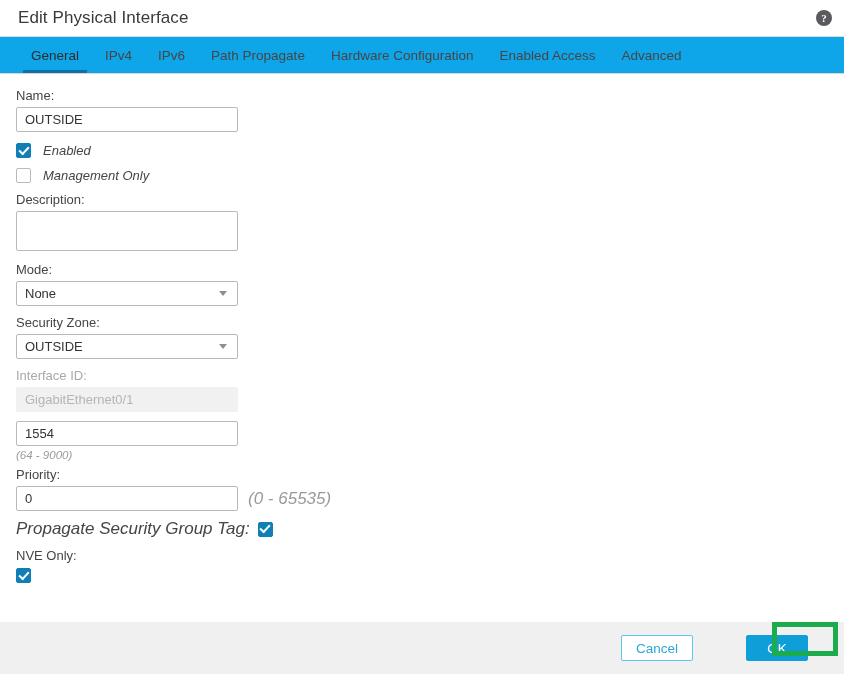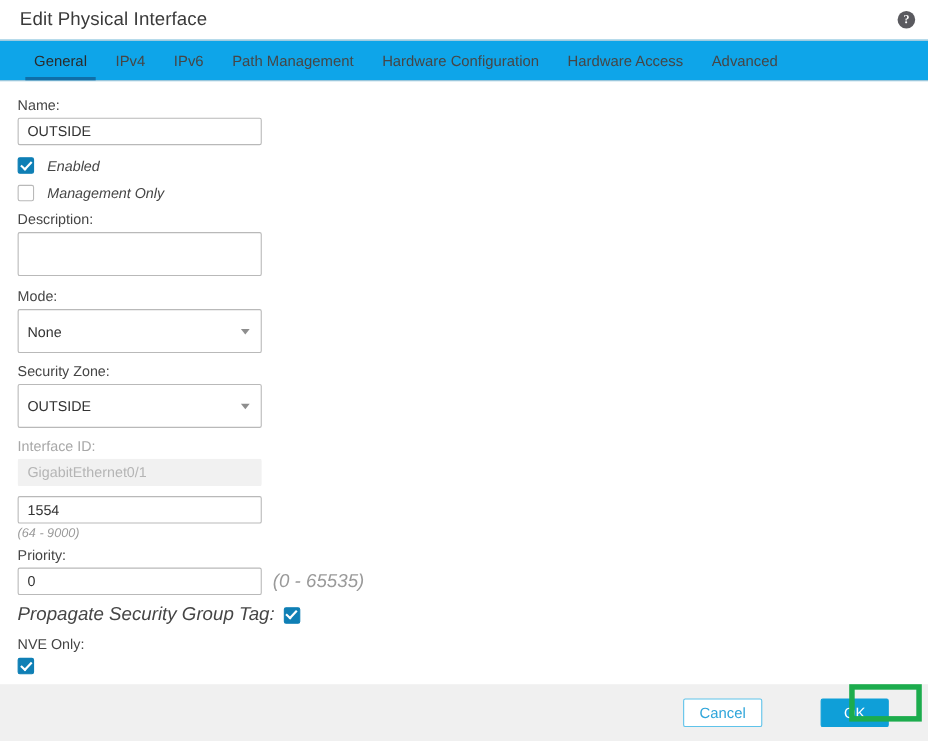--- a/index.html
+++ b/index.html
@@ -134,21 +134,21 @@
     background: #ffffff;
     resize: none;
     outline: none;
     font-family: "Liberation Sans", sans-serif;
     font-size: 13px;
     color: #333333;
     padding: 4px 8px;
   }
   .selectbox {
     width: 222px;
-    height: 40px;
+    height: 25px;
     box-sizing: border-box;
     border: 1px solid #b9b9b9;
     border-radius: 2px;
     background: #ffffff;
     display: flex;
     align-items: center;
     padding: 0 8px;
     cursor: pointer;
     position: relative;
   }
@@ -279,23 +279,23 @@
 
   <div class="titlebar">
     <div class="title-text">Edit Physical Interface</div>
     <div class="help-icon">?</div>
   </div>
 
   <div class="tabbar">
     <div class="tab active">General</div>
     <div class="tab">IPv4</div>
     <div class="tab">IPv6</div>
-    <div class="tab">Path Management</div>
+    <div class="tab">Path Propagate</div>
     <div class="tab">Hardware Configuration</div>
-    <div class="tab">Hardware Access</div>
+    <div class="tab">Enabled Access</div>
     <div class="tab">Advanced</div>
   </div>
 
   <div class="formarea">
 
     
     <label class="field-label">Name:</label>
     <input class="txt-input" type="text" value="OUTSIDE" style="">
 
     <div style="height:11px"></div>

